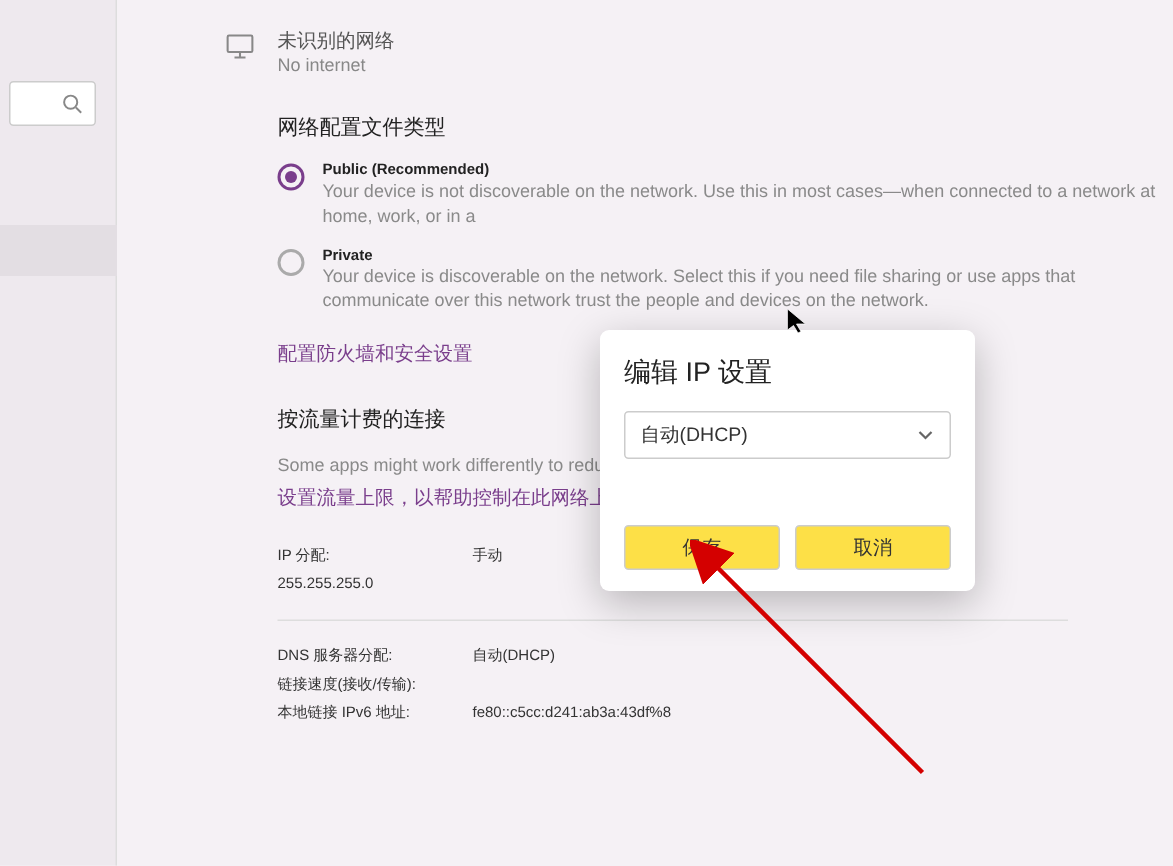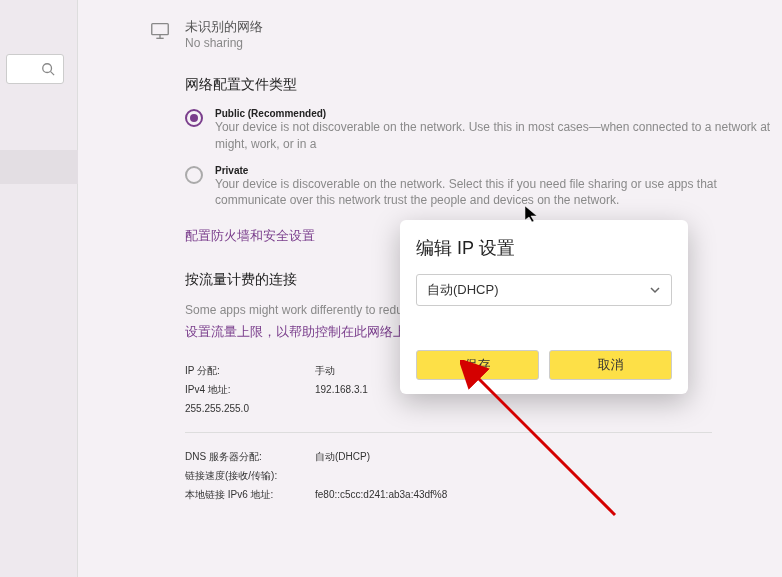--- a/index.html
+++ b/index.html
@@ -32,21 +32,21 @@
 
   .link { color: #7a3e8c; font-size: 13px; text-decoration: none; display: inline-block; margin-top: 6px; }
   .desc-small { font-size: 12px; color: #8a8a8a; margin-top: 3px; }
 
   .kv-block { margin: 20px 0 0 70px; }
   .kv-row { display: flex; font-size: 10px; line-height: 1.9; }
   .kv-key { width: 130px; color: #333; }
   .kv-val { color: #333; }
   .divider { height: 1px; background: #ddd; margin: 14px 70px 14px 70px; }
 
-  .modal { position: absolute; left: 400px; top: 220px; width: 288px; background: #fff; border-radius: 6px; box-shadow: 0 8px 28px rgba(0,0,0,0.25); padding: 16px 16px 14px; z-index: 50; }
+  .modal { position: absolute; left: 400px; top: 220px; width: 250px; background: #fff; border-radius: 6px; box-shadow: 0 8px 28px rgba(0,0,0,0.25); padding: 16px 16px 14px; z-index: 50; }
   .modal-title { font-size: 18px; font-weight: 500; color: #222; margin-bottom: 14px; }
   .select { width: 100%; height: 32px; border: 1px solid #ccc; border-radius: 3px; display: flex; align-items: center; justify-content: space-between; padding: 0 10px; font-size: 13px; color: #333; background: #fff; cursor: pointer; }
   .select svg { width: 12px; height: 12px; color: #666; }
   .modal-gap { height: 44px; }
   .modal-btns { display: flex; gap: 10px; }
   .btn { flex: 1; height: 30px; border: 1px solid #ccc; border-radius: 3px; background: #fde047; font-size: 13px; color: #333; display: flex; align-items: center; justify-content: center; cursor: pointer; }
 
   .arrow-overlay { position: absolute; left: 460px; top: 360px; width: 200px; height: 180px; pointer-events: none; z-index: 60; }
   .cursor-arrow { position: absolute; left: 525px; top: 206px; width: 12px; height: 16px; z-index: 70; }
 </style>
@@ -67,32 +67,32 @@
 
 
   <div class="status-row">
     <svg class="status-icon" viewBox="0 0 24 24" fill="none" stroke="currentColor" stroke-width="1.5">
         <rect x="3" y="4" width="18" height="12" rx="1"></rect>
         <line x1="8" y1="20" x2="16" y2="20"></line>
         <line x1="12" y1="16" x2="12" y2="20"></line>
       </svg>
     <div class="status-text">
       <div class="l1">未识别的网络</div>
-      <div class="l2">No sharing</div>
+      <div class="l2">No internet</div>
     </div>
   </div>
 
   <div class="section">
     <div class="section-title">网络配置文件类型</div>
 
     <div class="radio-row">
       <div class="radio selected"></div>
       <div>
         <div class="radio-label">Public (Recommended)</div>
-        <div class="radio-desc">Your device is not discoverable on the network. Use this in most cases—when connected to a network at might, work, or in a</div>
+        <div class="radio-desc">Your device is not discoverable on the network. Use this in most cases—when connected to a network at home, work, or in a</div>
       </div>
     </div>
 
     <div class="radio-row">
       <div class="radio"></div>
       <div>
         <div class="radio-label">Private</div>
         <div class="radio-desc">Your device is discoverable on the network. Select this if you need file sharing or use apps that communicate over this network trust the people and devices on the network.</div>
       </div>
     </div>
@@ -103,24 +103,20 @@
   <div class="section">
     <div class="section-title">按流量计费的连接</div>
     <div class="desc-small">Some apps might work differently to reduce d</div>
     <a class="link">设置流量上限，以帮助控制在此网络上的</a>
   </div>
 
   <div class="kv-block">
     <div class="kv-row">
         <div class="kv-key">IP 分配:</div>
         <div class="kv-val">手动</div>
-      </div>
-    <div class="kv-row">
-        <div class="kv-key">IPv4 地址:</div>
-        <div class="kv-val">192.168.3.1</div>
       </div>
     <div class="kv-row">
         <div class="kv-val">255.255.255.0</div>
       </div>
   </div>
 
   <div class="divider"></div>
 
   <div class="kv-block" style="margin-top:0">
     <div class="kv-row">

